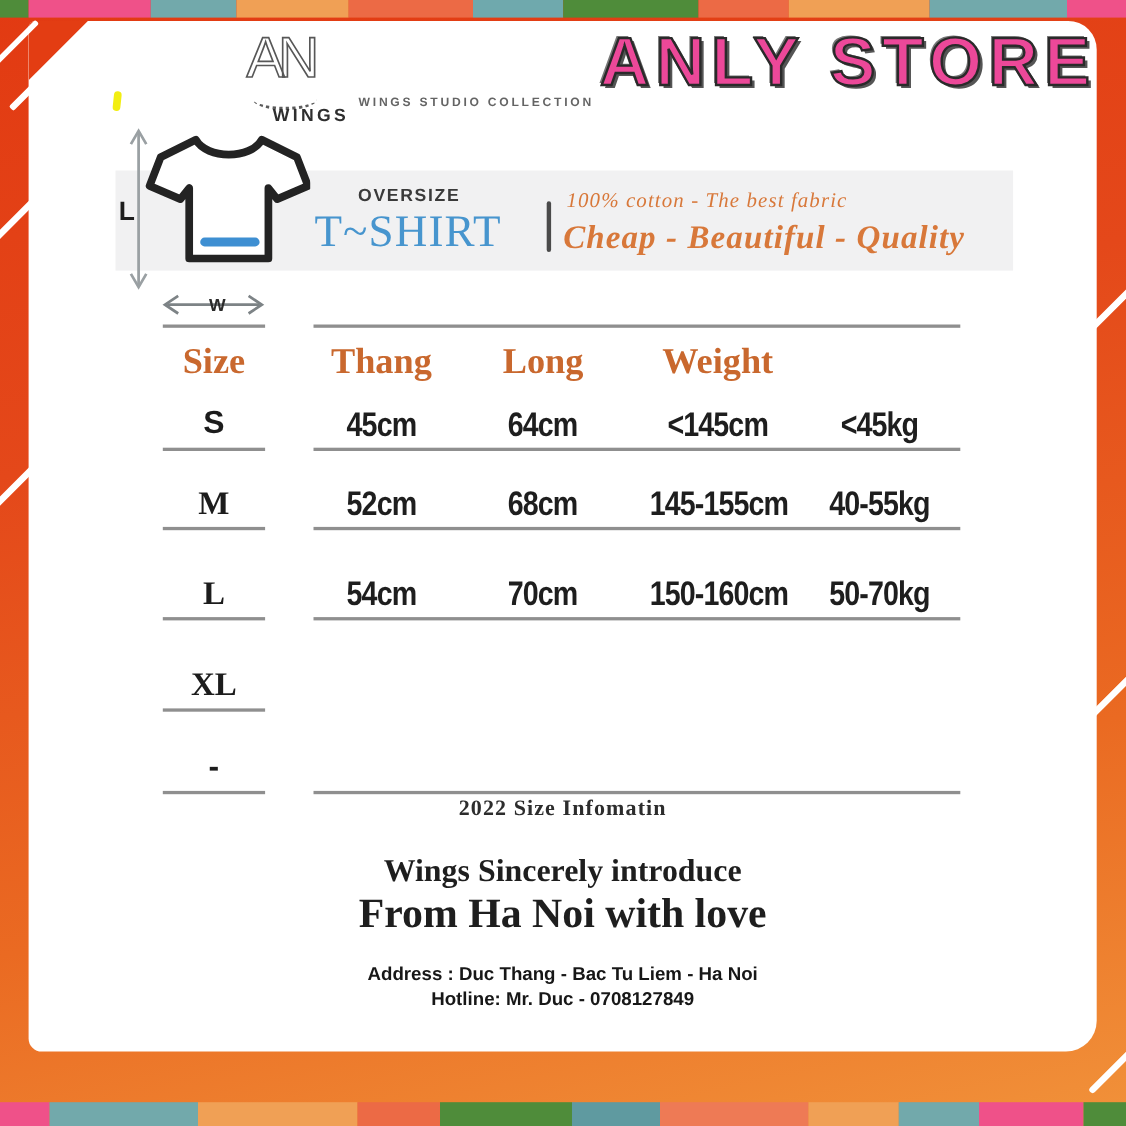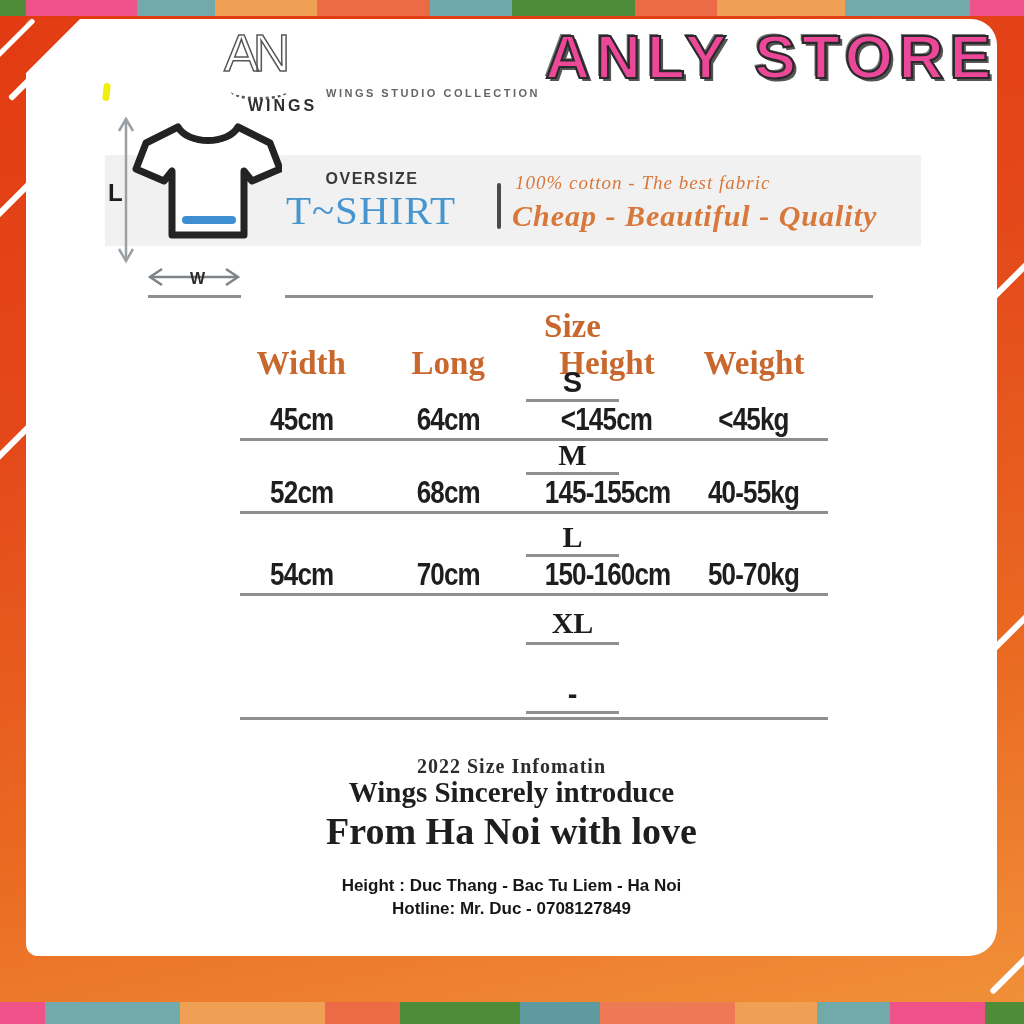--- a/index.html
+++ b/index.html
@@ -52,35 +52,35 @@
   .fabric1{position:absolute;left:489px;top:153px;font-family:"Liberation Serif",serif;
         font-style:italic;font-weight:400;font-size:19px;color:#d8783a;letter-spacing:1px;}
   .fabric2{position:absolute;left:486px;top:180px;font-family:"Liberation Serif",serif;
         font-style:italic;font-weight:700;font-size:30px;color:#d8783a;letter-spacing:1px;}
 
   
   .rule-top{position:absolute;top:276px;left:0;width:100%;height:0;}
   .rule-seg{position:absolute;border-top:3px solid #8f8f8f;}
   .rule-seg.a{left:122px;width:93px;}
   .rule-seg.b{left:259px;width:588px;}
-  .t-row{position:absolute;left:0;width:100%;height:42px;display:flex;align-items:center;flex-direction:column;}
+  .t-row{position:absolute;left:0;width:100%;height:42px;display:flex;align-items:center;}
   .t-row .size-cell{margin-left:122px;width:93px;text-align:center;height:100%;
         display:flex;align-items:center;justify-content:center;
         font-family:"Liberation Serif",serif;font-weight:700;font-size:30px;color:#1c1c1c;}
   .t-row .vals{margin-left:44px;width:588px;height:100%;display:grid;
         grid-template-columns:21% 29% 25% 25%;align-items:center;}
   .t-row .vals > div{text-align:center;font-weight:700;font-size:31px;color:#1e1e1e;
         transform:scaleX(.84);letter-spacing:-1px;white-space:nowrap;}
   .t-row.hdr .size-cell,.t-row.hdr .vals > div{font-family:"Liberation Serif",serif;
         font-weight:700;font-size:33px;color:#c9682e;transform:none;letter-spacing:0;}
   .t-row.data .size-cell,.t-row.data .vals{border-bottom:3px solid #8f8f8f;}
   .t-row .size-cell.sans{font-family:"Liberation Sans",sans-serif;font-size:29px;}
 
   
-  .note1{position:absolute;top:736px;left:0;width:100%;text-align:center;
+  .note1{position:absolute;top:705px;left:0;width:100%;text-align:center;
         font-family:"Liberation Serif",serif;font-weight:700;font-size:20px;color:#2d2d2d;letter-spacing:1px;}
   .note2{position:absolute;top:757px;left:0;width:100%;text-align:center;
         font-family:"Liberation Serif",serif;font-weight:700;font-size:29px;color:#1e1e1e;}
   .note3{position:absolute;top:790px;left:0;width:100%;text-align:center;
         font-family:"Liberation Serif",serif;font-weight:700;font-size:38px;color:#1e1e1e;}
   .addr{position:absolute;top:857px;left:0;width:100%;text-align:center;
         font-size:17px;font-weight:700;color:#171717;}
   .hotline{position:absolute;top:880px;left:0;width:100%;text-align:center;
         font-size:17px;font-weight:700;color:#171717;}
 </style>
@@ -136,23 +136,22 @@
     <div class="fabric2">Cheap - Beautiful - Quality</div>
 
     <div class="rule-top">
       <div class="rule-seg a"></div>
         <div class="rule-seg b"></div>
     </div>
 
     <div class="t-row hdr" style="top:289px;">
       <div class="size-cell">Size</div>
       <div class="vals">
-        <div>Width</div>
+        <div>Thang</div>
         <div>Long</div>
-        <div>Height</div>
         <div>Weight</div>
       </div>
     </div>
 
     <div class="t-row data" style="top:347px;">
       <div class="size-cell sans">S</div>
       <div class="vals">
         <div>45cm</div>
         <div>64cm</div>
         <div>&lt;145cm</div>
@@ -190,21 +189,21 @@
         <div></div>
         <div></div>
         <div></div>
         <div></div>
       </div>
     </div>
 
     <div class="note1">2022 Size Infomatin</div>
     <div class="note2">Wings Sincerely introduce</div>
     <div class="note3">From Ha Noi with love</div>
-    <div class="addr">Height : Duc Thang - Bac Tu Liem - Ha Noi</div>
+    <div class="addr">Address : Duc Thang - Bac Tu Liem - Ha Noi</div>
     <div class="hotline">Hotline: Mr. Duc - 0708127849</div>
   </div>
 
   <div class="corner-streak" style="left:-4px;top:62px;width:96px;height:6px;"></div>
   <div class="corner-streak" style="left:-26px;top:42px;width:70px;height:5px;"></div>
 
   <div class="sq-strip top">
       <div class="sq" style="background: rgb(79, 140, 58); width: 26px;"></div>
       <div class="sq" style="background: rgb(239, 81, 137); width: 111px;"></div>
       <div class="sq" style="background: rgb(114, 169, 171); width: 78px;"></div>

